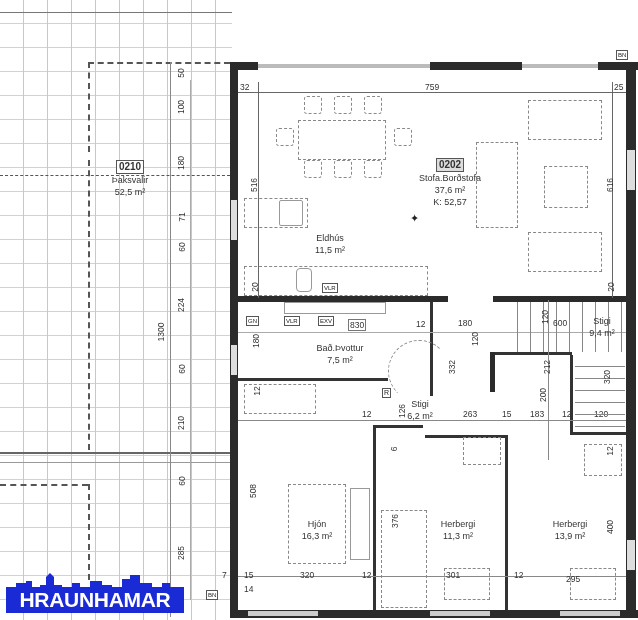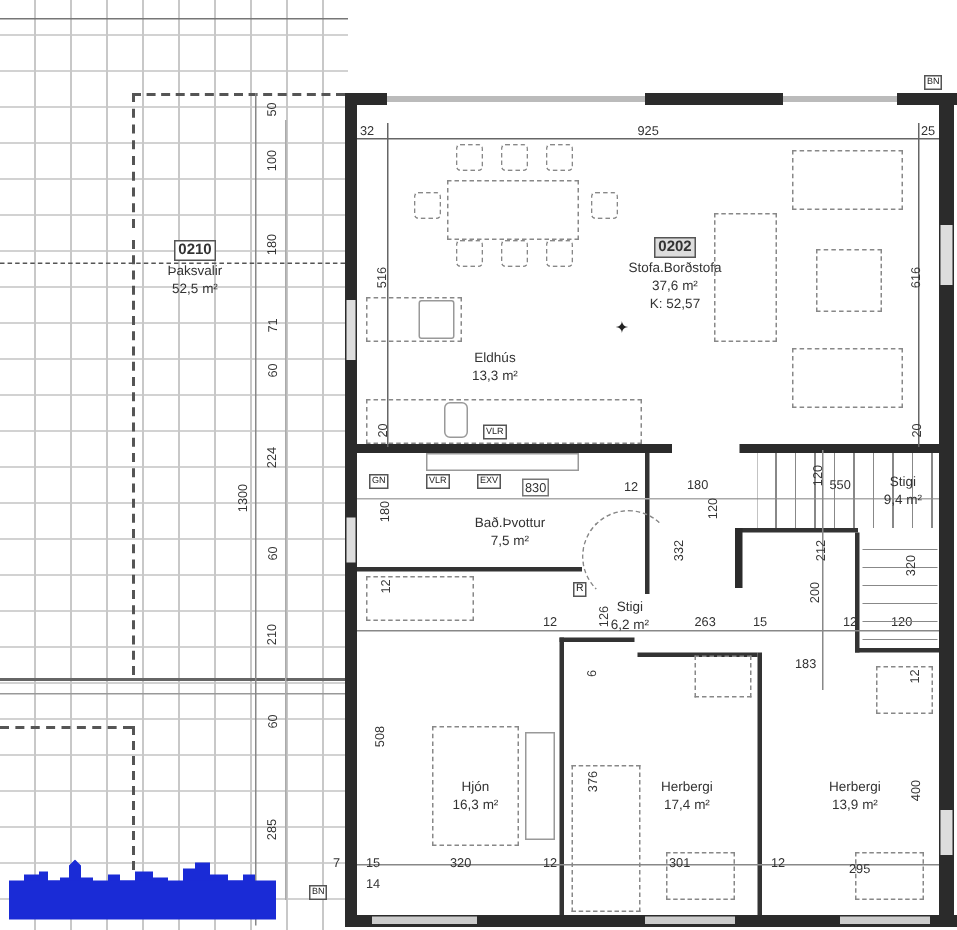--- a/index.html
+++ b/index.html
@@ -95,21 +95,21 @@
 
 <div class="thin" style="left:238px;top:92px;width:388px;height:1px;background:#666;"></div>
 <div class="thin" style="left:258px;top:82px;width:1px;height:216px;background:#666;"></div>
 <div class="thin" style="left:612px;top:82px;width:1px;height:216px;background:#666;"></div>
 <div class="thin" style="left:238px;top:576px;width:388px;height:1px;background:#888;"></div>
 <div class="thin" style="left:238px;top:420px;width:388px;height:1px;background:#888;"></div>
 <div class="thin" style="left:238px;top:332px;width:388px;height:1px;background:#aaa;"></div>
 <div class="thin" style="left:548px;top:300px;width:1px;height:160px;background:#888;"></div>
 
 <div class="dim" style="left:240px;top:82px;">32</div>
-<div class="dim" style="left:425px;top:82px;">925</div>
+<div class="dim" style="left:425px;top:82px;">759</div>
 <div class="dim" style="left:614px;top:82px;">25</div>
 <div class="dim v" style="left:247px;top:180px;">516</div>
 <div class="dim v" style="left:603px;top:180px;">616</div>
 <div class="dim v" style="left:250px;top:282px;">20</div>
 <div class="dim v" style="left:606px;top:282px;">20</div>
 
 <div class="furn" style="left:298px;top:120px;width:86px;height:38px;"></div>
 <div class="chair" style="left:304px;top:96px;"></div>
 <div class="chair" style="left:334px;top:96px;"></div>
 <div class="chair" style="left:364px;top:96px;"></div>
@@ -133,21 +133,21 @@
 <div class="room-label" style="left:400px;top:158px;width:100px;">
   <span class="room-code">0202</span><br>
   <span>Stofa.Borðstofa</span><br>
   <span>37,6 m²</span><br>
   <span>K: 52,57</span>
 </div>
 <div class="abs" style="left:410px;top:212px;font-size:11px;color:#222;">✦</div>
 
 <div class="room-label" style="left:300px;top:232px;width:60px;">
   <span>Eldhús</span><br>
-  <span>13,3 m²</span>
+  <span>11,5 m²</span>
 </div>
 
 <div class="furn solid" style="left:284px;top:302px;width:100px;height:10px;"></div>
 <div class="tag" style="left:246px;top:316px;">GN</div>
 <div class="tag" style="left:284px;top:316px;">VLR</div>
 <div class="tag" style="left:318px;top:316px;">EXV</div>
 <div class="dim" style="left:348px;top:319px;border:1px solid #777;padding:0 1px;">830</div>
 <div class="dim" style="left:416px;top:319px;">12</div>
 <div class="dim v" style="left:249px;top:336px;">180</div>
 <div class="dim v" style="left:252px;top:386px;">12</div>
@@ -161,32 +161,32 @@
 
 <div class="room-label" style="left:398px;top:398px;width:44px;">
   <span>Stigi</span><br>
   <span>6,2 m²</span>
 </div>
 <div class="dim" style="left:362px;top:409px;">12</div>
 <div class="dim v" style="left:395px;top:406px;">126</div>
 <div class="dim v" style="left:445px;top:362px;">332</div>
 <div class="dim" style="left:463px;top:409px;">263</div>
 <div class="dim" style="left:502px;top:409px;">15</div>
-<div class="dim" style="left:530px;top:409px;margin-top:28px;">183</div>
+<div class="dim" style="left:530px;top:409px;">183</div>
 <div class="dim" style="left:562px;top:409px;">12</div>
 <div class="dim" style="left:594px;top:409px;">120</div>
 
 <div class="abs" style="left:505px;top:302px;width:120px;height:50px;
   background-image:repeating-linear-gradient(to right, transparent 0 12px, #888 12px 13px);"></div>
 <div class="abs" style="left:575px;top:355px;width:50px;height:75px;
   background-image:repeating-linear-gradient(to bottom, transparent 0 11px, #888 11px 12px);"></div>
 <div class="dim" style="left:458px;top:318px;">180</div>
 <div class="dim v" style="left:468px;top:334px;">120</div>
 <div class="dim v" style="left:538px;top:312px;">120</div>
-<div class="dim" style="left:553px;top:318px;">550</div>
+<div class="dim" style="left:553px;top:318px;">600</div>
 <div class="dim v" style="left:540px;top:362px;">212</div>
 <div class="dim v" style="left:536px;top:390px;">200</div>
 <div class="dim v" style="left:600px;top:372px;">320</div>
 <div class="room-label" style="left:582px;top:315px;width:40px;">
   <span>Stigi</span><br>
   <span>9,4 m²</span>
 </div>
 
 <div class="furn" style="left:288px;top:484px;width:56px;height:78px;"></div>
 <div class="furn solid" style="left:350px;top:488px;width:18px;height:70px;"></div>
@@ -201,21 +201,21 @@
 <div class="dim" style="left:300px;top:570px;">320</div>
 <div class="dim" style="left:362px;top:570px;">12</div>
 <div class="tag" style="left:206px;top:590px;">BN</div>
 
 <div class="furn" style="left:381px;top:510px;width:44px;height:96px;"></div>
 <div class="furn" style="left:463px;top:437px;width:36px;height:26px;"></div>
 <div class="dim v" style="left:392px;top:444px;">6</div>
 <div class="dim v" style="left:388px;top:516px;">376</div>
 <div class="room-label" style="left:428px;top:518px;width:60px;">
   <span>Herbergi</span><br>
-  <span>17,4 m²</span>
+  <span>11,3 m²</span>
 </div>
 <div class="furn" style="left:444px;top:568px;width:44px;height:30px;"></div>
 <div class="dim" style="left:446px;top:570px;">301</div>
 
 <div class="furn" style="left:584px;top:444px;width:36px;height:30px;"></div>
 <div class="dim" style="left:514px;top:570px;">12</div>
 <div class="room-label" style="left:540px;top:518px;width:60px;">
   <span>Herbergi</span><br>
   <span>13,9 m²</span>
 </div>
@@ -224,13 +224,14 @@
 <div class="dim v" style="left:603px;top:522px;">400</div>
 <div class="dim v" style="left:605px;top:446px;">12</div>
 
 <div class="tag" style="left:616px;top:50px;">BN</div>
 
 <div class="logo">
   <svg width="178" height="18" style="position:absolute;left:0;top:0;">
     <polygon fill="#1a2bd6" points="0,18 10,18 10,10 20,10 20,8 26,8 26,14 34,14 34,12 40,12 40,4 44,0 48,4 48,12 56,12 56,16 66,16 66,10 74,10 74,14 84,14 84,8 96,8 96,12 106,12 106,16 116,16 116,6 124,6 124,2 134,2 134,10 146,10 146,14 156,14 156,10 164,10 164,16 170,16 170,18 178,18"></polygon>
   </svg>
   <div class="logo-band"></div>
+  <div class="logo-text">HRAUNHAMAR</div>
 </div>
 
 </body></html>

